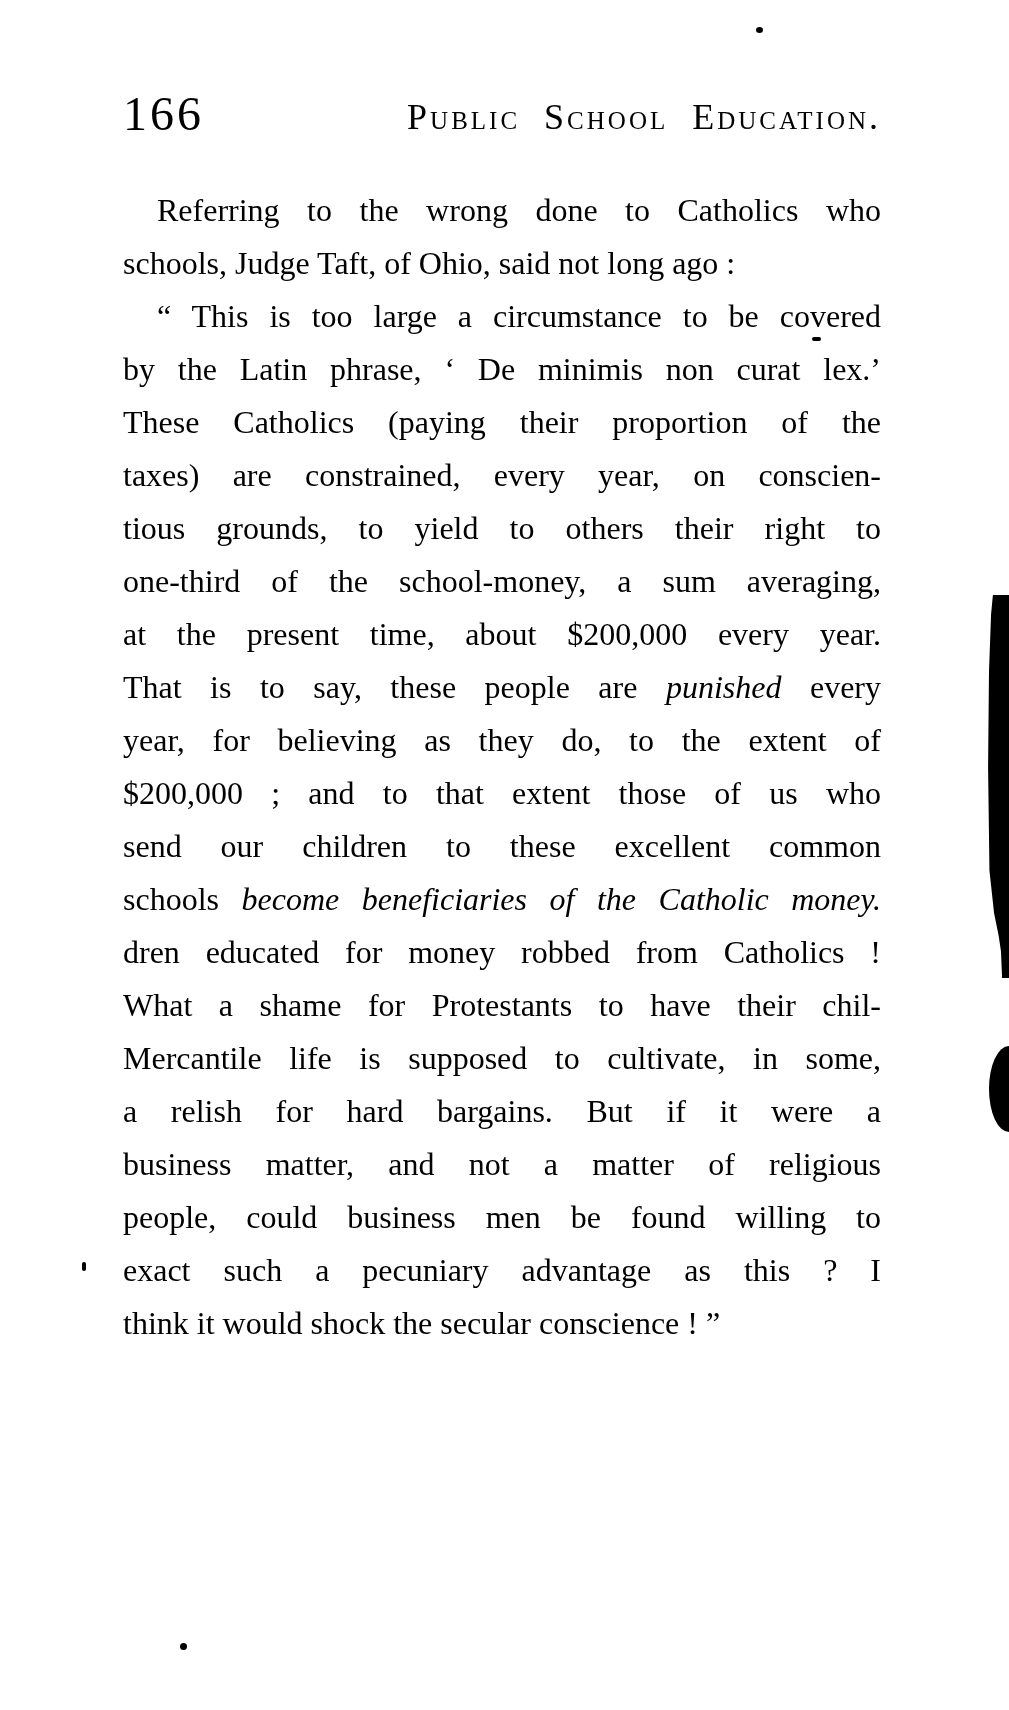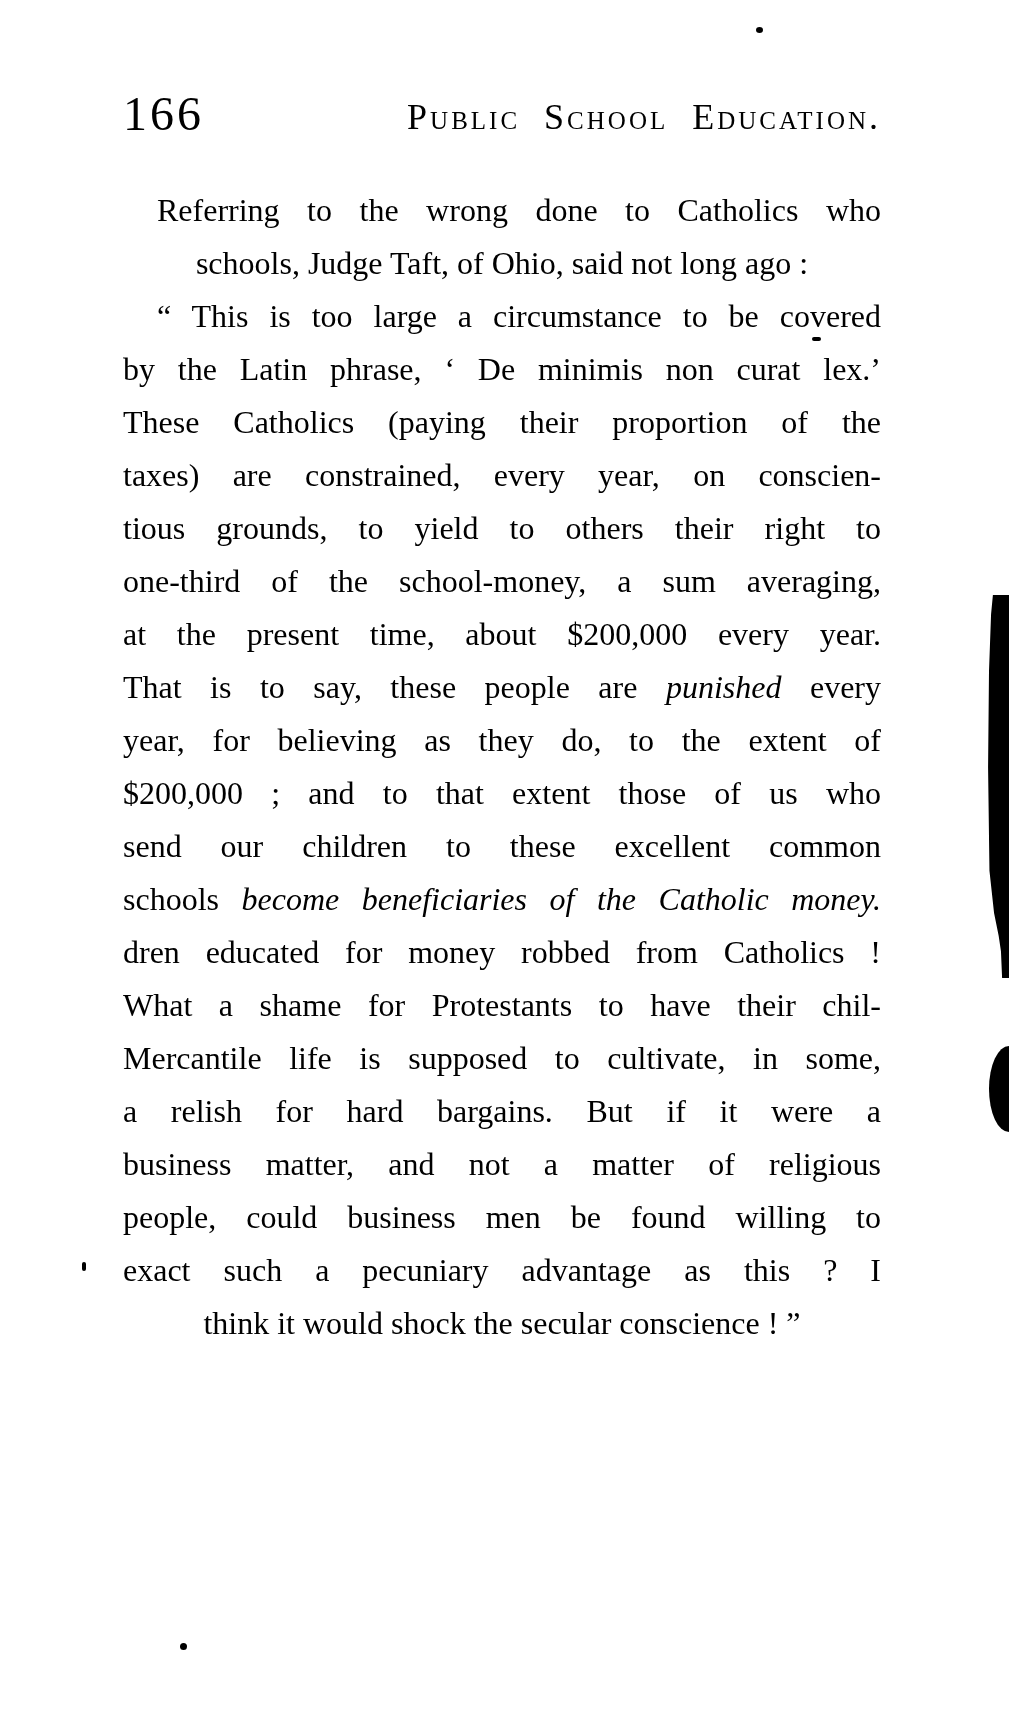--- a/index.html
+++ b/index.html
@@ -36,21 +36,21 @@
   }
   
   .text {
     position: absolute;
     left: 123px;
     top: 184px;
     width: 758px;
     font-size: 32px;
     line-height: 53px;
   }
-  .ln { text-align: center; white-space: normal; }
+  .ln { text-align: left; white-space: normal; }
   .j  { text-align: justify; text-align-last: justify; }
   .ind { padding-left: 34px; }
   .it { font-style: italic; }
   
   .artifact { position: absolute; background: #000; }
   .bar1 {
     top: 595px; right: 0; width: 23px; height: 383px;
     clip-path: polygon(30% 0%, 100% 0%, 100% 100%, 70% 100%, 65% 93%, 55% 89%, 35% 83%, 15% 72%, 9% 45%, 13% 20%, 22% 5%);
   }
   .blob2 {

